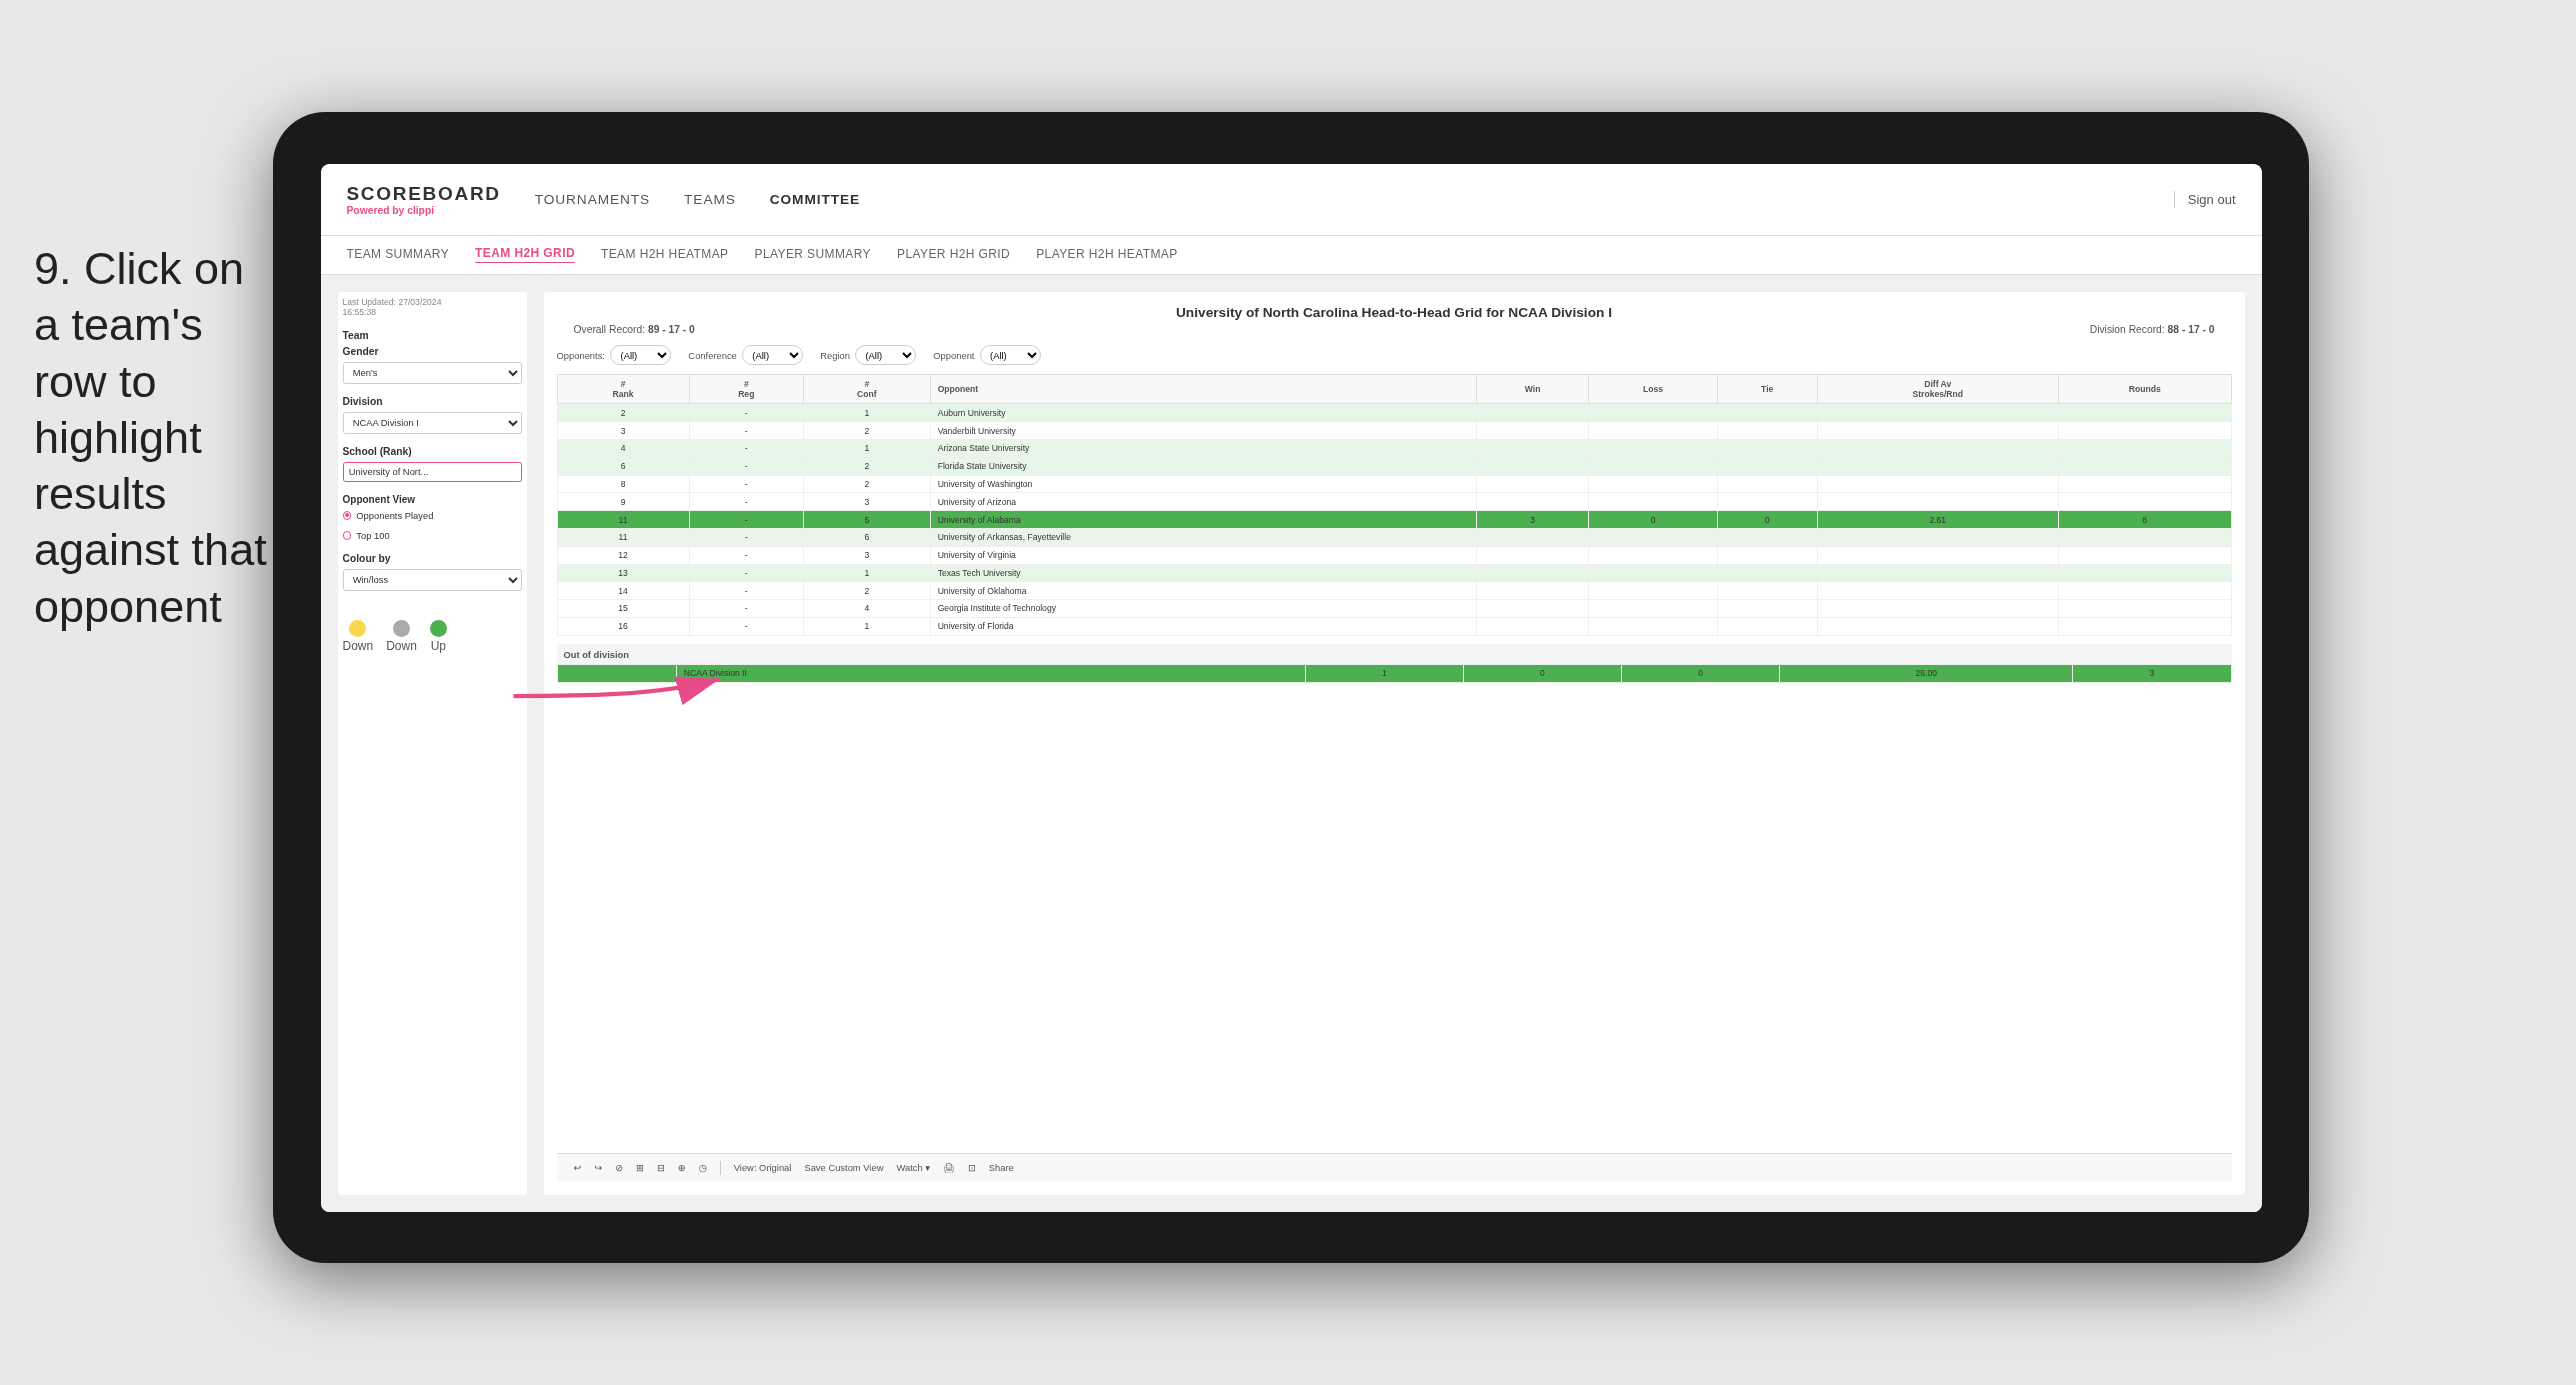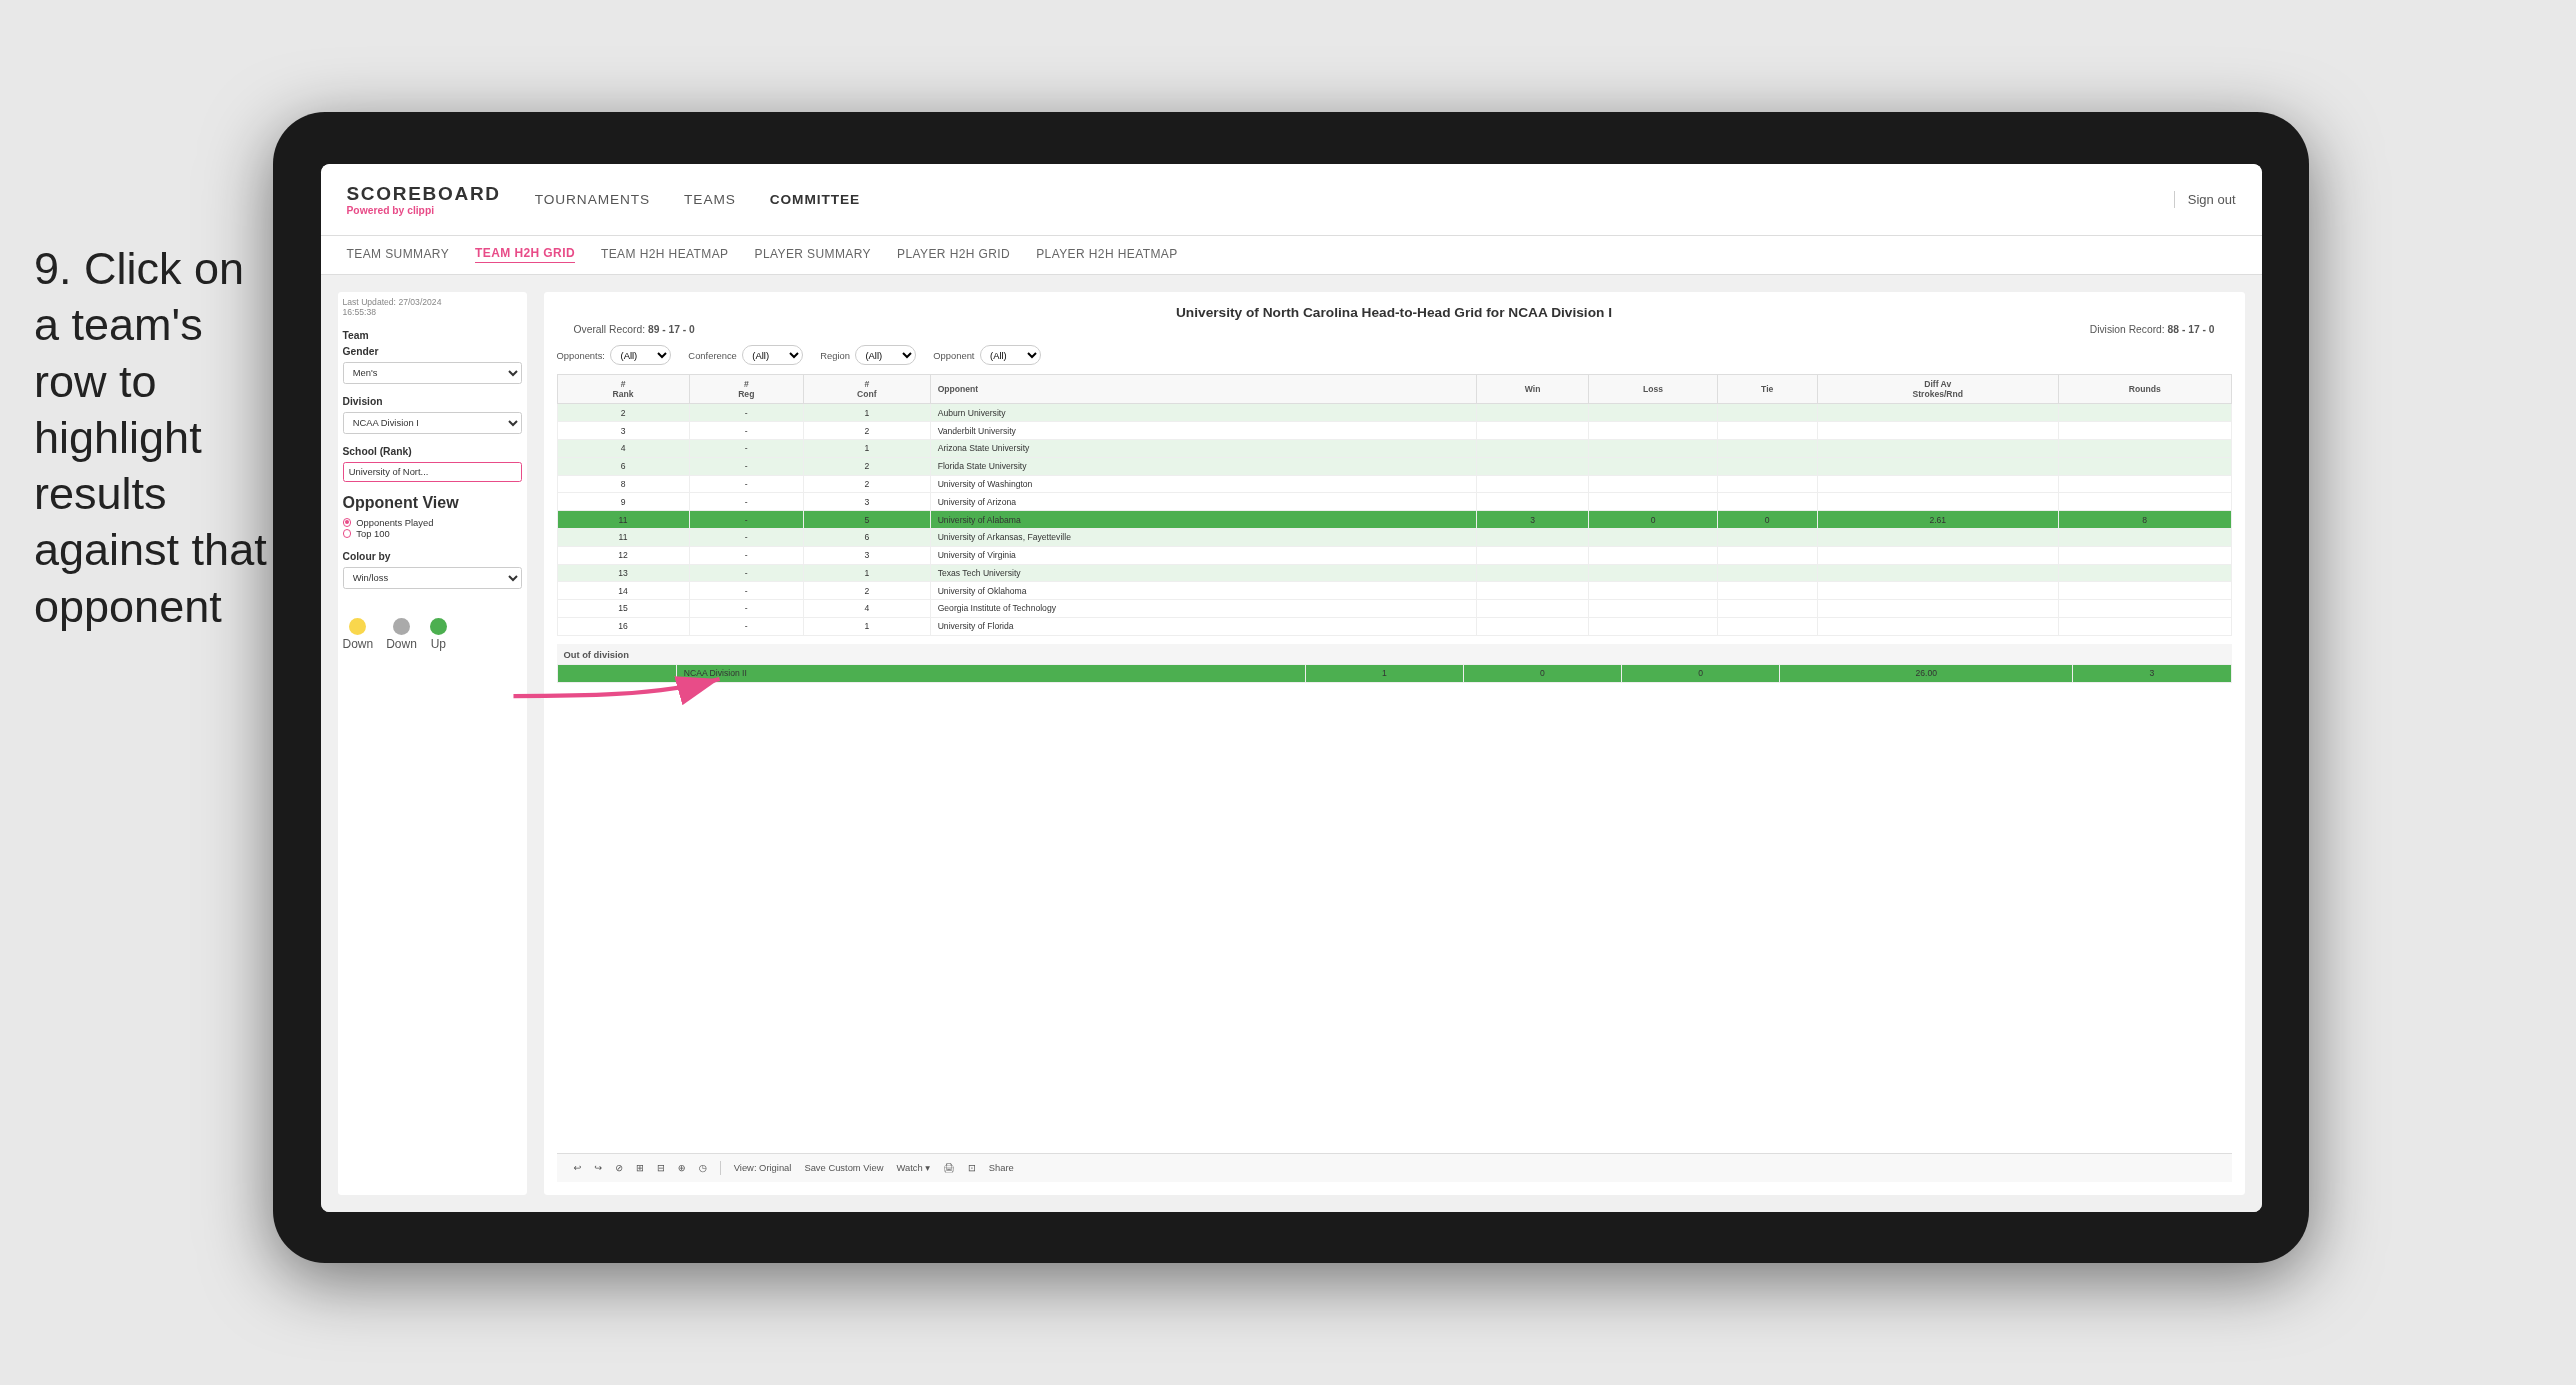--- a/index.html
+++ b/index.html
@@ -195,30 +195,30 @@
       padding: 3.4px 5.2px;
       border: 0.9px solid #e84c88;
       border-radius: 2.6px;
       font-size: 9.4px;
       color: #333;
       margin-bottom: 12px;
       background: #fff;
     }
 
     .opponent-view-label {
-      font-size: 16px;
+      font-size: 10px;
       font-weight: bold;
       color: #333;
       margin-bottom: 5.2px;
     }
 
     .radio-group {
       display: flex;
       flex-direction: column;
-      gap: 0;
+      gap: 9px;
       margin-bottom: 12px;
     }
 
     .radio-item {
       display: flex;
       align-items: center;
       gap: 5.2px;
       font-size: 9.4px;
     }
 

